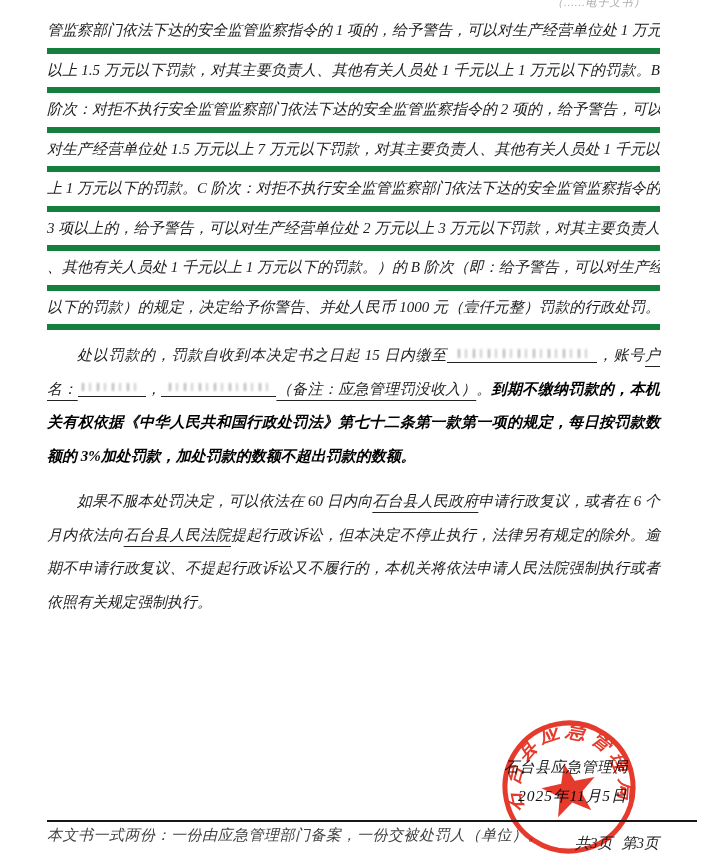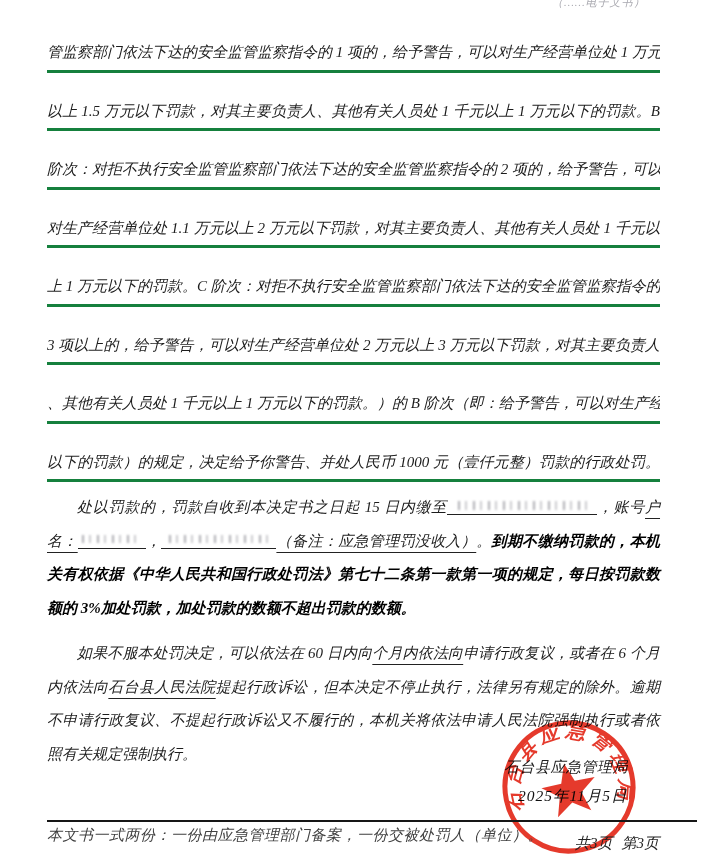--- a/index.html
+++ b/index.html
@@ -18,23 +18,23 @@
     font-size:11px;color:#9a9aa2;letter-spacing:1px;
     filter:blur(0.6px);opacity:.85;
   }
 
   .content{
     position:absolute;left:47px;top:14px;width:613px;
     font-size:15px;
   }
   .basis-line{
     height:33.5px;line-height:33.5px;
-    border-bottom:3px solid #15803d;
+    border-bottom:6px solid #15803d;
     text-align:justify;text-align-last:justify;
-    white-space:nowrap;overflow:hidden;margin-top:22px;
+    white-space:nowrap;overflow:hidden;
   }
   .para{
     margin:0;line-height:33.5px;text-align:justify;
     text-indent:2em;
   }
   .para.p-pay{margin-top:9px;}
   .para.p-appeal{margin-top:12px;}
   .u{
     text-decoration:underline;
     text-underline-offset:6px;
@@ -96,30 +96,30 @@
 <div class="page">
 
   <div class="faint-header">（……电子文书）</div>
 
   <div class="content">
 
     <div>
       <div class="basis-line">管监察部门依法下达的安全监管监察指令的 1 项的，给予警告，可以对生产经营单位处 1 万元</div>
       <div class="basis-line">以上 1.5 万元以下罚款，对其主要负责人、其他有关人员处 1 千元以上 1 万元以下的罚款。B</div>
       <div class="basis-line">阶次：对拒不执行安全监管监察部门依法下达的安全监管监察指令的 2 项的，给予警告，可以</div>
-      <div class="basis-line">对生产经营单位处 1.1 万元以上 2 万元以下罚款，对其主要负责人、其他有关人员处 1 千元以</div>
+      <div class="basis-line">对生产经营单位处 1.5 万元以上 7 万元以下罚款，对其主要负责人、其他有关人员处 1 千元以</div>
       <div class="basis-line">上 1 万元以下的罚款。C 阶次：对拒不执行安全监管监察部门依法下达的安全监管监察指令的</div>
       <div class="basis-line">3 项以上的，给予警告，可以对生产经营单位处 2 万元以上 3 万元以下罚款，对其主要负责人</div>
       <div class="basis-line">、其他有关人员处 1 千元以上 1 万元以下的罚款。）的 B 阶次（即：给予警告，可以对生产经</div>
       <div class="basis-line">以下的罚款）的规定，决定给予你警告、并处人民币 1000 元（壹仟元整）罚款的行政处罚。</div>
     </div>
 
     <p class="para p-pay"><span>处以罚款的，罚款自收到本决定书之日起 15 日内缴至</span><span class="blank b1"><span class="smudge"></span></span><span>，账号</span><span class="u">户名：</span><span class="blank b2"><span class="smudge"></span></span><span>，</span><span class="blank b3"><span class="smudge"></span></span><span class="u">（备注：应急管理罚没收入）</span><span>。</span><span class="bold">到期不缴纳罚款的，本机关有权依据《中华人民共和国行政处罚法》第七十二条第一款第一项的规定，每日按罚款数额的 3%加处罚款，加处罚款的数额不超出罚款的数额。</span></p>
 
-    <p class="para p-appeal"><span>如果不服本处罚决定，可以依法在 60 日内向</span><span class="u">个月内依法向</span><span>申请行政复议，或者在 6 个月内依法向</span><span class="u">石台县人民法院</span><span>提起行政诉讼，但本决定不停止执行，法律另有规定的除外。逾期不申请行政复议、不提起行政诉讼又不履行的，本机关将依法申请人民法院强制执行或者依照有关规定强制执行。</span></p>
+    <p class="para p-appeal"><span>如果不服本处罚决定，可以依法在 60 日内向</span><span class="u">石台县人民政府</span><span>申请行政复议，或者在 6 个月内依法向</span><span class="u">石台县人民法院</span><span>提起行政诉讼，但本决定不停止执行，法律另有规定的除外。逾期不申请行政复议、不提起行政诉讼又不履行的，本机关将依法申请人民法院强制执行或者依照有关规定强制执行。</span></p>
 
   </div>
 
   <div class="sig-issuer">石台县应急管理局</div>
   <div class="sig-date">2025年11月5日</div>
 
   <svg class="seal-svg" viewBox="0 0 142 142">
     <g transform="rotate(-12 71 71)" fill="none">
       <circle cx="71" cy="71" r="64" stroke="#e32b1c" stroke-width="5"></circle>
       <polygon fill="#e32b1c" points="71,47 77.9,66.1 98.2,66.5 82.1,78.8 88,98.3 71,86.8 54,98.3 59.9,78.8 43.8,66.5 64.1,66.1"></polygon>

